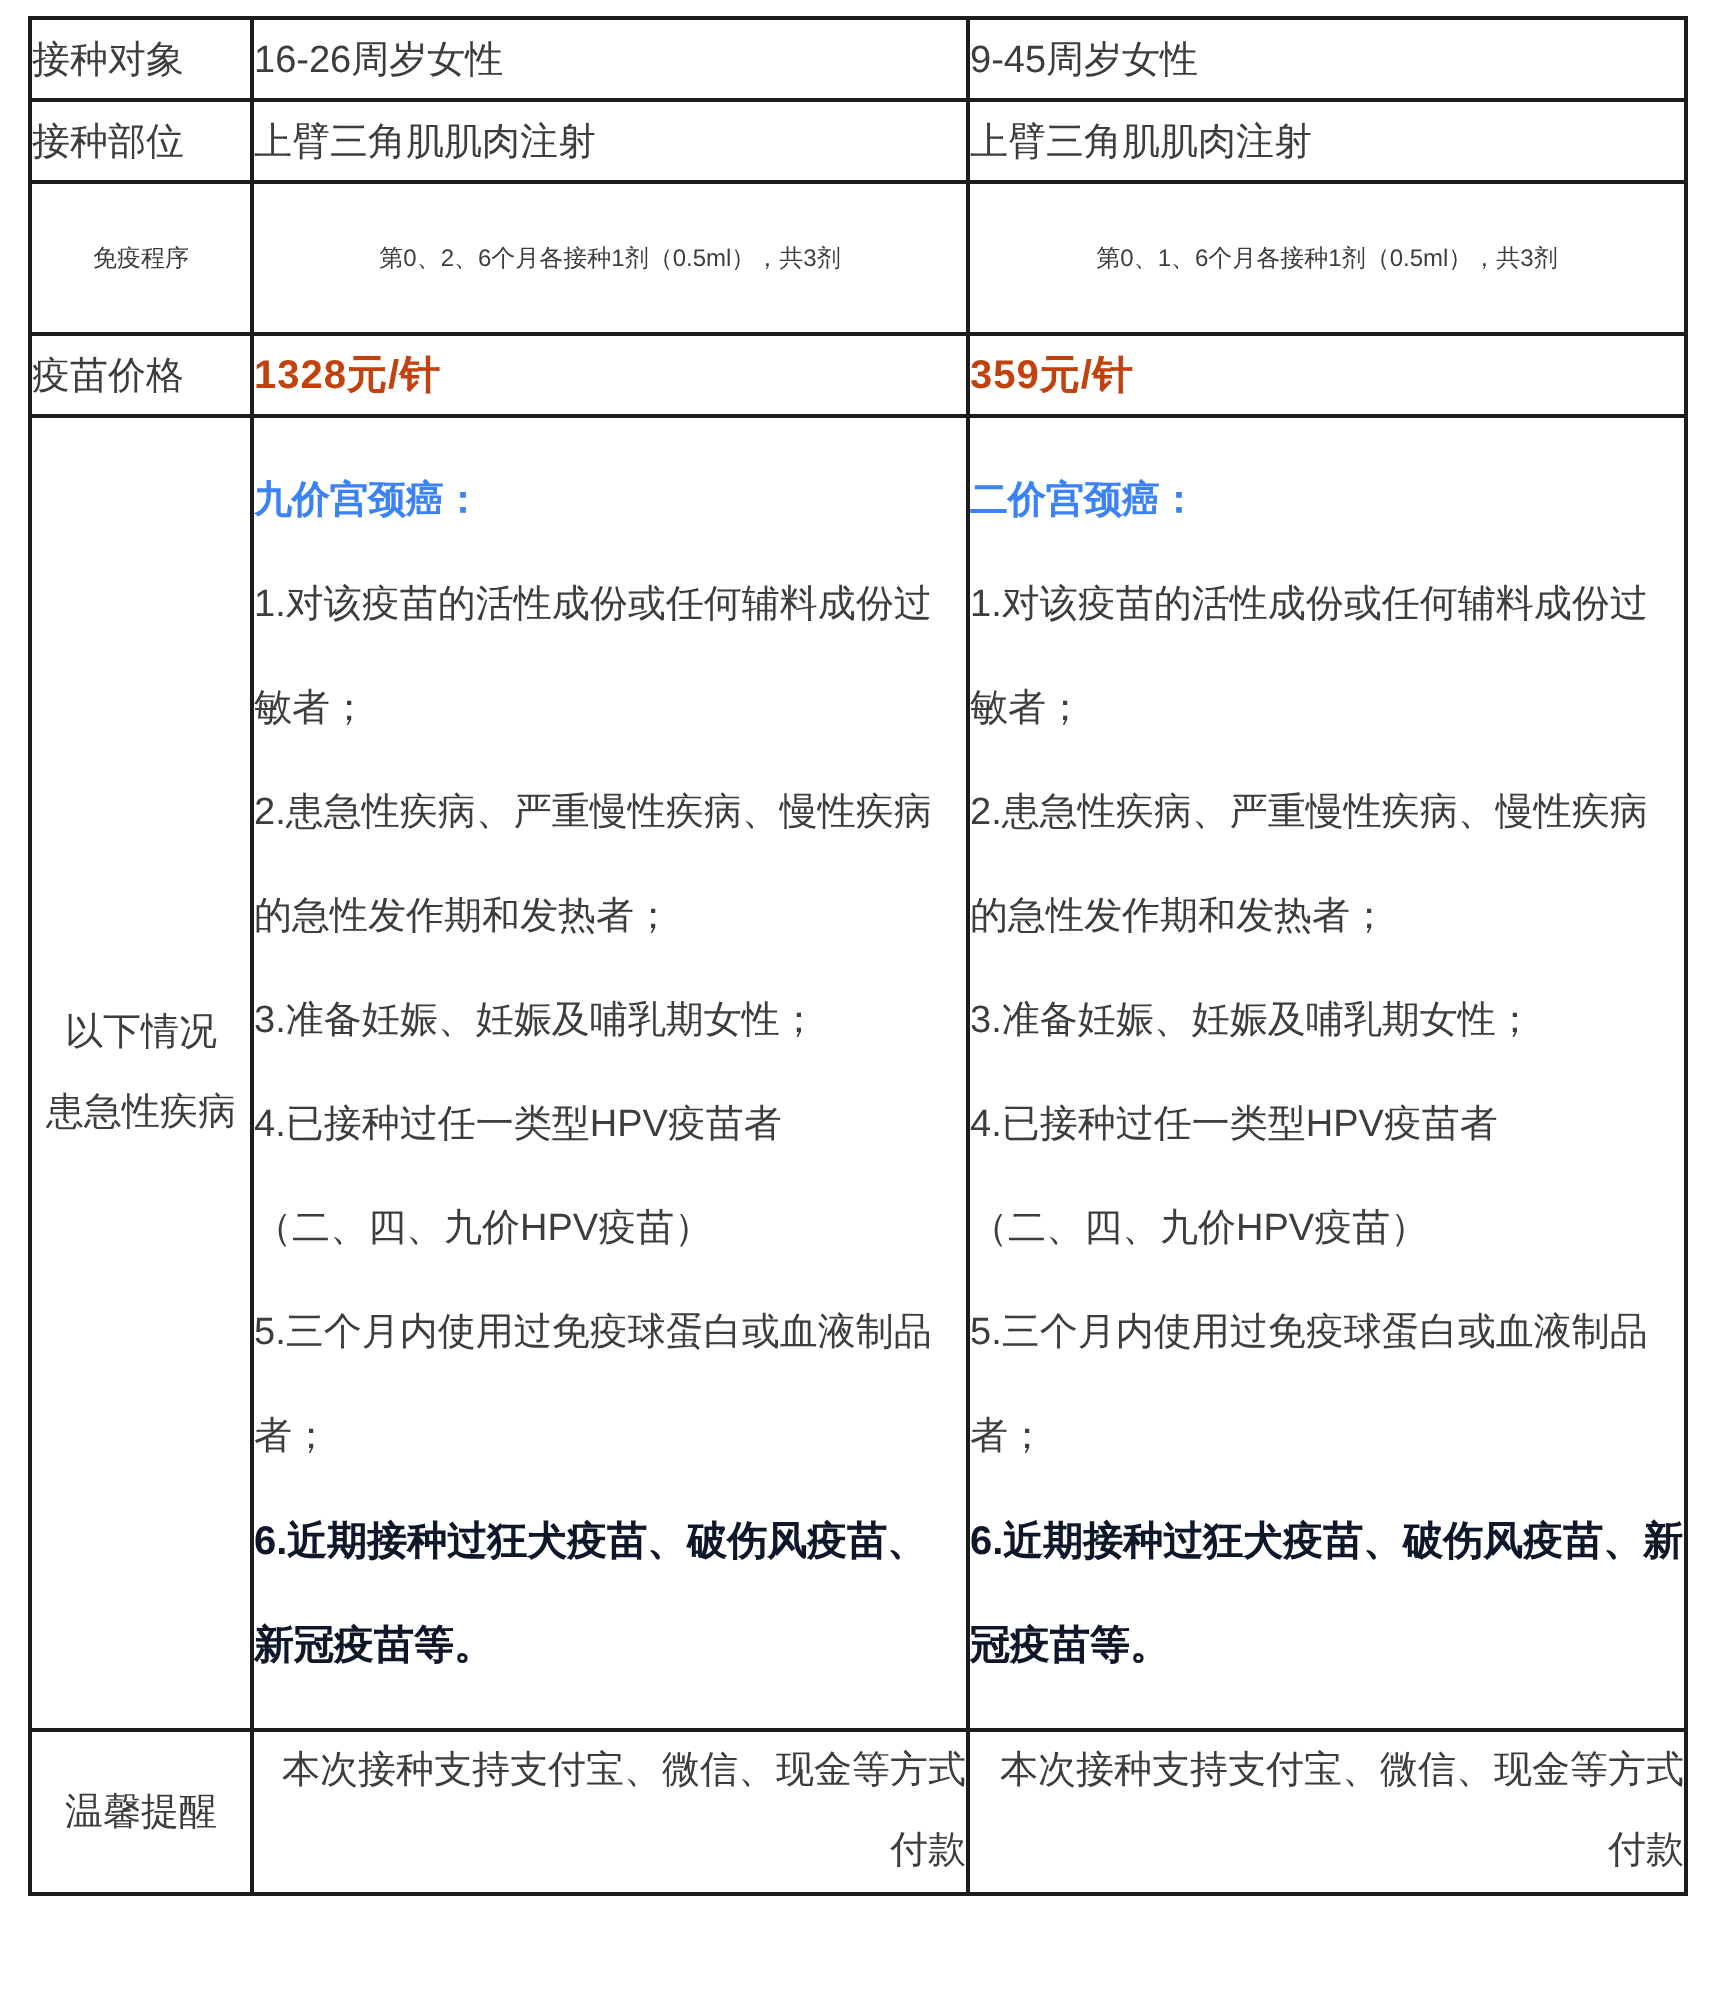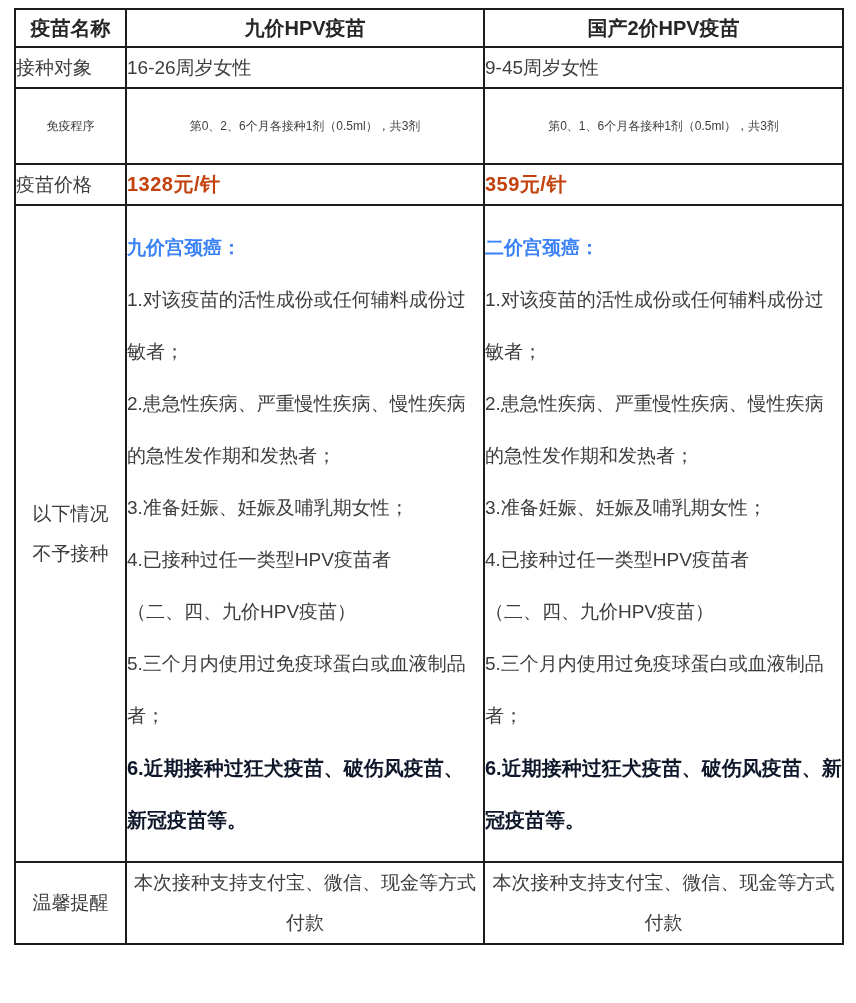--- a/index.html
+++ b/index.html
@@ -42,64 +42,64 @@
   }
   td.contra-cell{
     vertical-align:top;text-align:left;
     padding:0 10px;font-size:19px;line-height:52px;
   }
   td.contra-cell p{margin:0;}
   p.contra-title{font-weight:700;color:#3b82f6;}
   p.warning{color:#0f172a;font-weight:700;font-size:20px;}
   tr.r-reminder td{height:78px;}
   td.reminder-cell{
-    text-align:center;padding:0 10px;font-size:19px;line-height:40px;
+    text-align:right;padding:0 10px;font-size:19px;line-height:40px;
   }
 </style>
 </head>
 <body>
 
 <div class="page">
   <table class="vax">
     <colgroup>
       <col class="c-label">
         <col class="c-a">
         <col class="c-b">
     </colgroup>
 
     <tbody>
-        <tr class="r-head">
-      <th>疫苗名称</th>
-      <th>九价HPV疫苗</th>
-      <th>国产2价HPV疫苗</th>
-    </tr>
 
     <tr class="r-simple">
       <td class="label-cell">接种对象</td>
       <td>16-26周岁女性</td>
       <td>9-45周岁女性</td>
     </tr>
 
+    <tr class="r-simple">
+      <td class="label-cell">接种部位</td>
+      <td>上臂三角肌肌肉注射</td>
+      <td>上臂三角肌肌肉注射</td>
+    </tr>
 
     <tr class="r-schedule">
       <td class="label-cell">免疫程序</td>
       <td>第0、2、6个月各接种1剂（0.5ml），共3剂</td>
       <td>第0、1、6个月各接种1剂（0.5ml），共3剂</td>
     </tr>
 
     <tr class="r-price">
       <td class="label-cell">疫苗价格</td>
       <td class="price-cell">1328元/针</td>
       <td class="price-cell">359元/针</td>
     </tr>
 
     <tr class="r-contra">
       <td class="contra-label">
         <div>以下情况</div>
-        <div>不予接种</div>
+        <div>患急性疾病</div>
       </td>
       <td class="contra-cell">
         <p class="contra-title">九价宫颈癌：</p>
         <p>1.对该疫苗的活性成份或任何辅料成份过敏者；</p>
         <p>2.患急性疾病、严重慢性疾病、慢性疾病的急性发作期和发热者；</p>
         <p>3.准备妊娠、妊娠及哺乳期女性；</p>
         <p>4.已接种过任一类型HPV疫苗者</p>
         <p>（二、四、九价HPV疫苗）</p>
         <p>5.三个月内使用过免疫球蛋白或血液制品者；</p>
         <p class="warning">6.近期接种过狂犬疫苗、破伤风疫苗、新冠疫苗等。</p>

